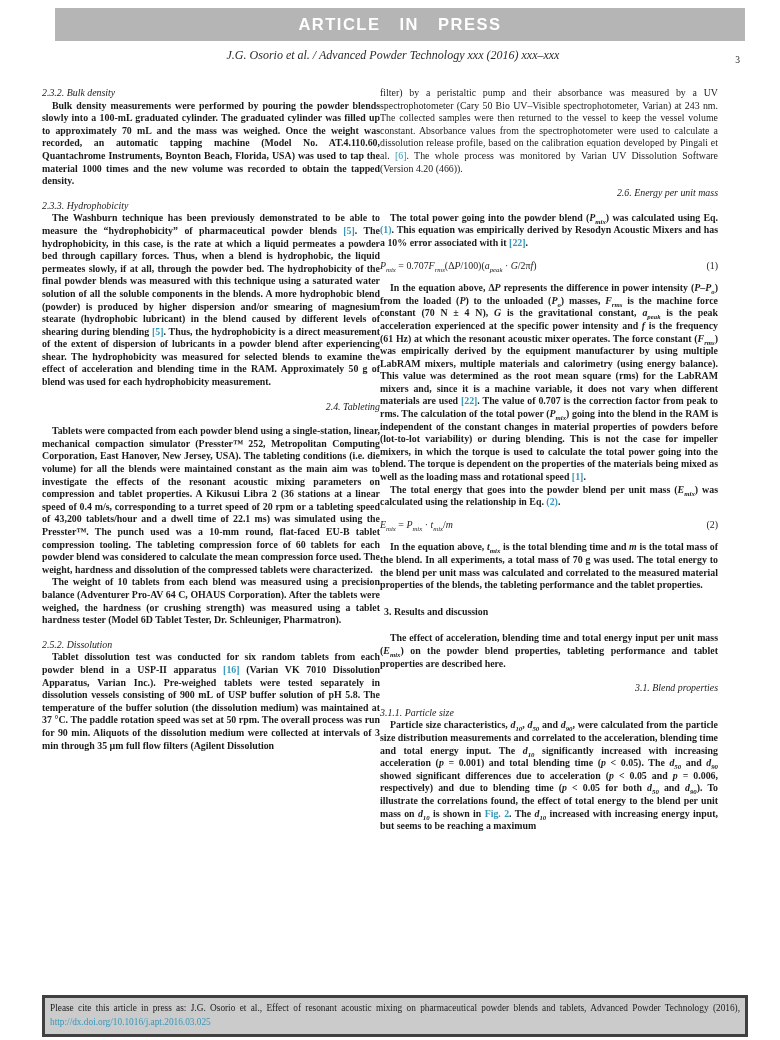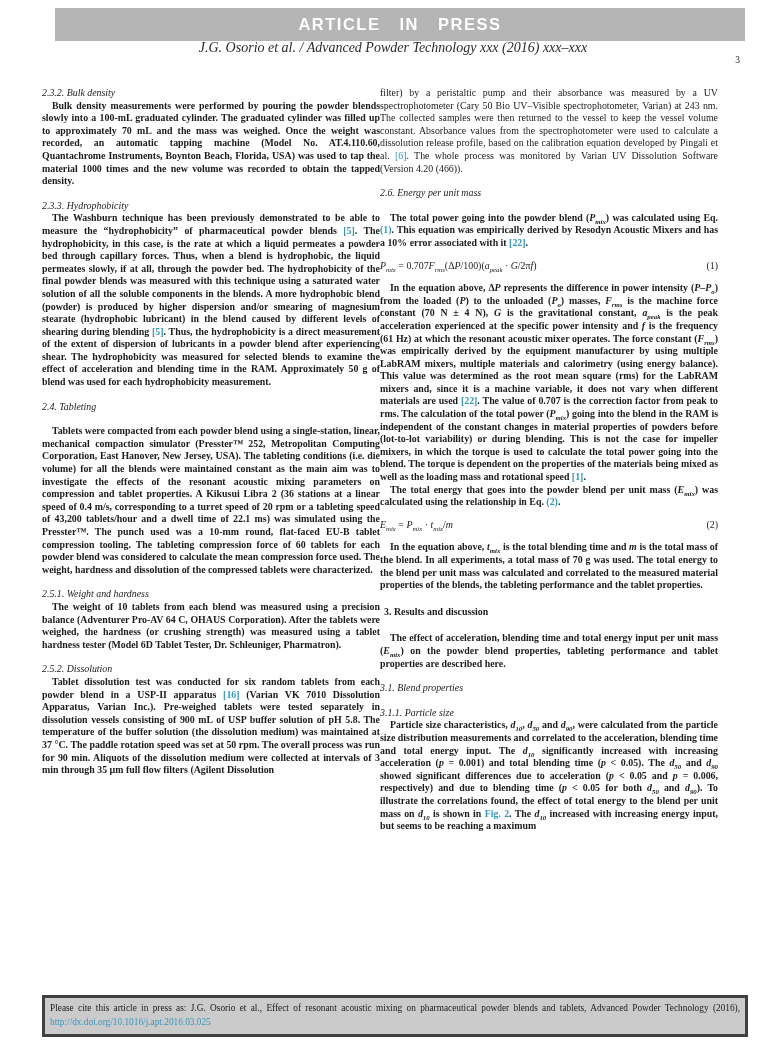--- a/index.html
+++ b/index.html
@@ -9,39 +9,39 @@
     -webkit-text-size-adjust:none;overflow:hidden;
   }
   .banner{
     position:absolute;left:55px;top:8px;width:690px;height:33px;
     background:#b5b5b5;color:#ffffff;
     font-family:"Liberation Sans", sans-serif;font-weight:bold;
     font-size:16.5px;line-height:33px;text-align:center;
     letter-spacing:1.5px;word-spacing:13px;
   }
   .running-head{
-    position:absolute;top:40px;left:42px;width:702px;
-    text-align:center;font-style:italic;font-size:14px;color:#2a2a2a;
+    position:absolute;top:48px;left:42px;width:702px;
+    text-align:center;font-style:italic;font-size:12px;color:#2a2a2a;
   }
   .page-number{
     position:absolute;top:55px;right:40px;font-size:9.5px;color:#2a2a2a;
   }
   .columns{
     position:absolute;top:87px;left:42px;width:702px;height:903px;
     display:flex;overflow:hidden;
   }
   .col{
     width:338px;flex:0 0 338px;
     font-size:9.9px;line-height:12.6px;text-align:justify;
   }
   .col > :first-child{margin-top:0;}
   .p{margin:0;}
   .p.ind{text-indent:10px;font-weight:bold;}
   .hsub{font-style:italic;margin:12px 0 0 0;text-align:left;}
-  .hsec{font-style:italic;margin:12px 0;text-align:left;}
+  .hsec{font-style:italic;margin:12px 0;text-align:right;}
   .h1{font-weight:bold;margin:14px 4px;text-align:left;}
   .iv{font-style:italic;}
   sub.iv{font-size:6.8px;font-style:italic;line-height:0;}
   .link{color:#3598bb;cursor:pointer;}
   .eq{
     display:flex;justify-content:space-between;align-items:baseline;
     margin:10px 0;text-align:left;
   }
   .eq-num{font-size:9.9px;}
   .footer-box{
@@ -64,21 +64,20 @@
 <div class="page-number">3</div>
 
 <div class="columns">
   <div class="col">
       <div class="hsub">2.3.2. Bulk density</div>
       <div class="p ind">Bulk density measurements were performed by pouring the powder blends slowly into a 100-mL graduated cylinder. The graduated cylinder was filled up to approximately 70 mL and the mass was weighed. Once the weight was recorded, an automatic tapping machine (Model No. AT.4.110.60, Quantachrome Instruments, Boynton Beach, Florida, USA) was used to tap the material 1000 times and the new volume was recorded to obtain the tapped density.</div>
       <div class="hsub">2.3.3. Hydrophobicity</div>
       <div class="p ind">The Washburn technique has been previously demonstrated to be able to measure the “hydrophobicity” of pharmaceutical powder blends <span class="link">[5]</span>. The hydrophobicity, in this case, is the rate at which a liquid permeates a powder bed through capillary forces. Thus, when a blend is hydrophobic, the liquid permeates slowly, if at all, through the powder bed. The hydrophobicity of the final powder blends was measured with this technique using a saturated water solution of all the soluble components in the blends. A more hydrophobic blend (powder) is produced by higher dispersion and/or smearing of magnesium stearate (hydrophobic lubricant) in the blend caused by different levels of shearing during blending <span class="link">[5]</span>. Thus, the hydrophobicity is a direct measurement of the extent of dispersion of lubricants in a powder blend after experiencing shear. The hydrophobicity was measured for selected blends to examine the effect of acceleration and blending time in the RAM. Approximately 50 g of blend was used for each hydrophobicity measurement.</div>
       <div class="hsec">2.4. Tableting</div>
       <div class="p ind">Tablets were compacted from each powder blend using a single-station, linear, mechanical compaction simulator (Presster™ 252, Metropolitan Computing Corporation, East Hanover, New Jersey, USA). The tableting conditions (i.e. die volume) for all the blends were maintained constant as the main aim was to investigate the effects of the resonant acoustic mixing parameters on compression and tablet properties. A Kikusui Libra 2 (36 stations at a linear speed of 0.4 m/s, corresponding to a turret speed of 20 rpm or a tableting speed of 43,200 tablets/hour and a dwell time of 22.1 ms) was simulated using the Presster™. The punch used was a 10-mm round, flat-faced EU-B tablet compression tooling. The tableting compression force of 60 tablets for each powder blend was considered to calculate the mean compression force used. The weight, hardness and dissolution of the compressed tablets were characterized.</div>
-      <div class="hsub">2.5.1. Weight and hardness</div>
       <div class="p ind">The weight of 10 tablets from each blend was measured using a precision balance (Adventurer Pro-AV 64 C, OHAUS Corporation). After the tablets were weighed, the hardness (or crushing strength) was measured using a tablet hardness tester (Model 6D Tablet Tester, Dr. Schleuniger, Pharmatron).</div>
       <div class="hsub">2.5.2. Dissolution</div>
       <div class="p ind">Tablet dissolution test was conducted for six random tablets from each powder blend in a USP-II apparatus <span class="link">[16]</span> (Varian VK 7010 Dissolution Apparatus, Varian Inc.). Pre-weighed tablets were tested separately in dissolution vessels consisting of 900 mL of USP buffer solution of pH 5.8. The temperature of the buffer solution (the dissolution medium) was maintained at 37 °C. The paddle rotation speed was set at 50 rpm. The overall process was run for 90 min. Aliquots of the dissolution medium were collected at intervals of 3 min through 35 µm full flow filters (Agilent Dissolution</div>
     </div>
   <div class="col">
       <div class="p">filter) by a peristaltic pump and their absorbance was measured by a UV spectrophotometer (Cary 50 Bio UV–Visible spectrophotometer, Varian) at 243 nm. The collected samples were then returned to the vessel to keep the vessel volume constant. Absorbance values from the spectrophotometer were used to calculate a dissolution release profile, based on the calibration equation developed by Pingali et al. <span class="link">[6]</span>. The whole process was monitored by Varian UV Dissolution Software (Version 4.20 (466)).</div>
       <div class="hsec">2.6. Energy per unit mass</div>
       <div class="p ind">The total power going into the powder blend (<span class="iv">P</span><sub class="iv">mix</sub>) was calculated using Eq. <span class="link">(1)</span>. This equation was empirically derived by Resodyn Acoustic Mixers and has a 10% error associated with it <span class="link">[22]</span>.</div>
       <div class="eq">
         <span><span class="iv">P</span><sub class="iv">mix</sub> = 0.707<span class="iv">F</span><sub class="iv">rms</sub>(Δ<span class="iv">P</span>/100)(<span class="iv">a</span><sub class="iv">peak</sub> · <span class="iv">G</span>/2π<span class="iv">f</span>)</span>

